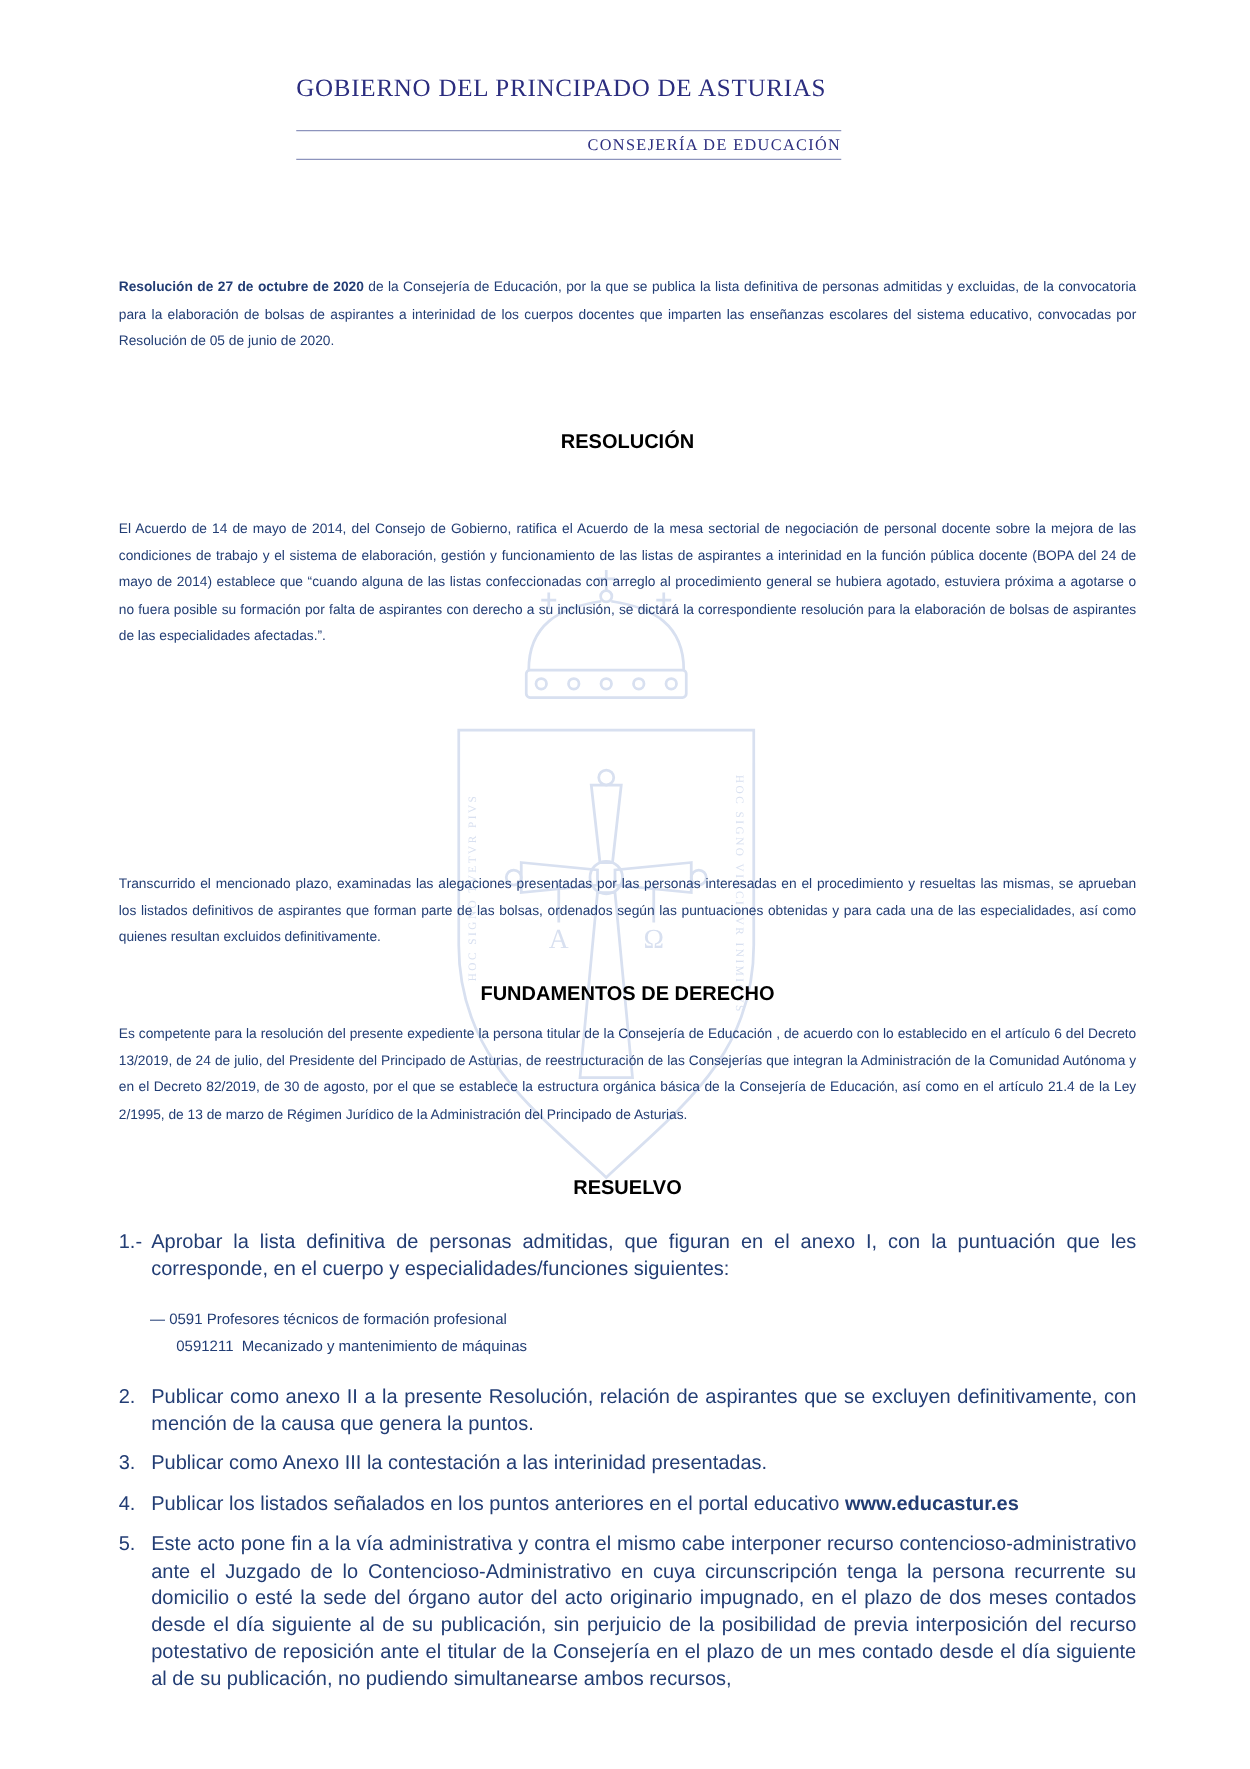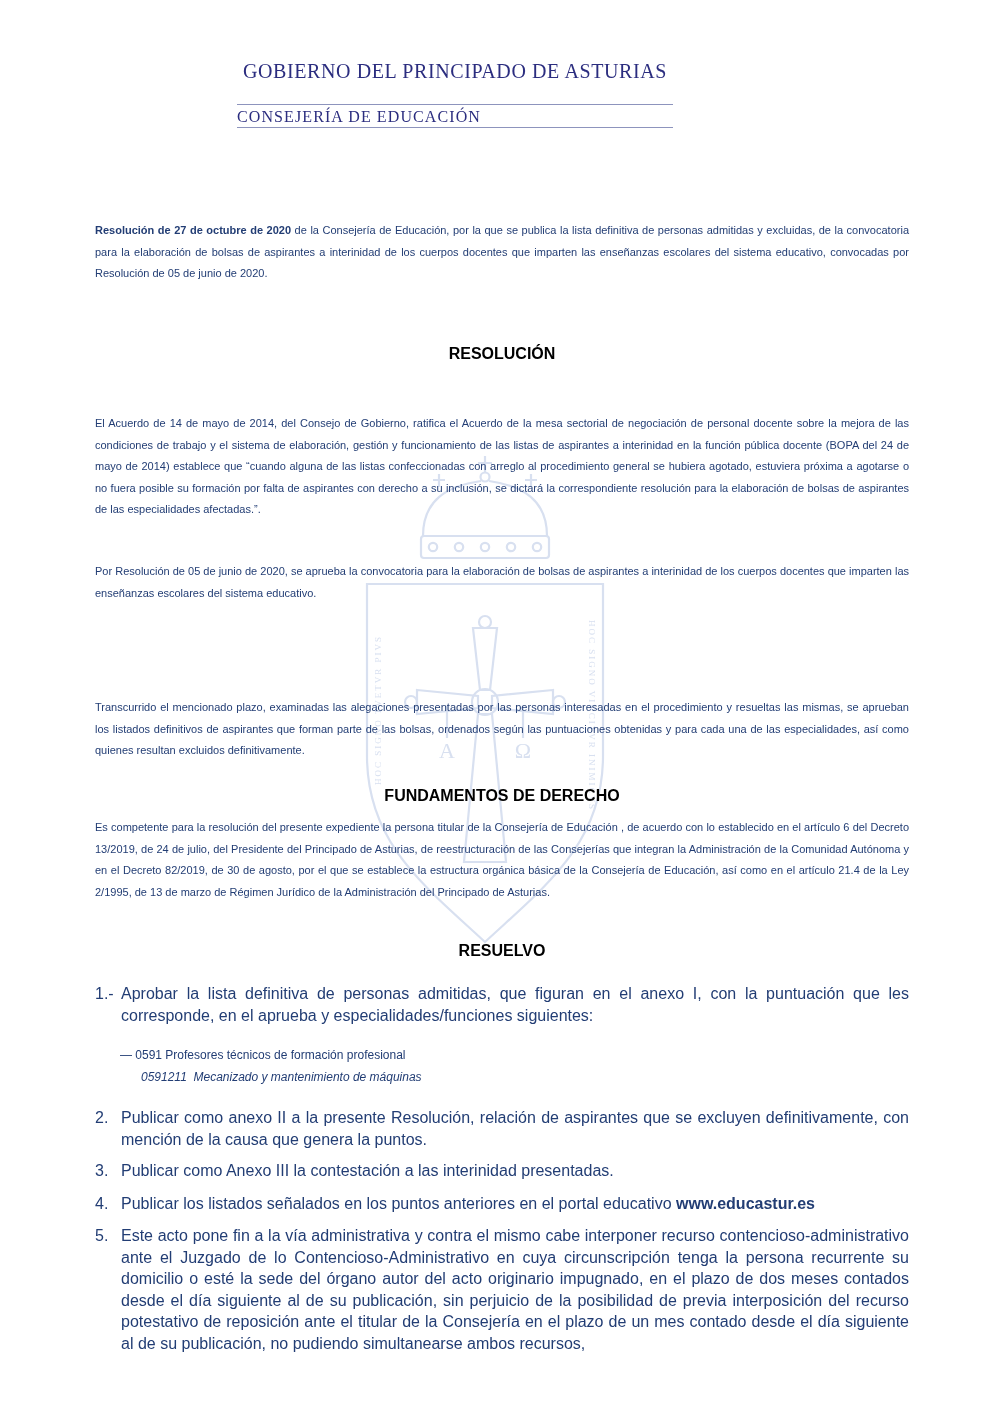--- a/index.html
+++ b/index.html
@@ -8,34 +8,33 @@
     width:1000px;
     height:1415px;
     background:#ffffff;
     overflow:hidden;
     font-family:"Liberation Sans", sans-serif;
     color:#223d74;
   }
   
   .gov-title{
     position:absolute; top:60px; left:237px; width:436px;
-    text-align:center;
     font-family:"Liberation Serif", serif;
     font-size:20px; letter-spacing:0.6px;
     color:#2b2d7f;
   }
   .hline{
     position:absolute; left:237px; width:436px; height:0;
     border-top:1.2px solid #8d94bd;
   }
   .dept-title{
     position:absolute; top:108px; left:237px; width:436px;
-    text-align:left;
+    text-align:right;
     font-family:"Liberation Serif", serif;
-    font-size:16px; letter-spacing:1.1px;
+    font-size:13px; letter-spacing:1.1px;
     color:#2b2d7f;
   }
   
   .watermark{
     position:absolute; top:450px; left:335px; width:300px; height:525px;
     z-index:0; pointer-events:none;
   }
   
   .para{
     position:absolute; left:95px; width:814px; z-index:1;
@@ -50,21 +49,21 @@
     position:absolute; left:95px; width:814px; z-index:1;
     display:flex; align-items:flex-start;
     font-size:16px; line-height:21.5px;
   }
   .num{flex:0 0 26px;}
   .itext{flex:1; text-align:justify;}
   .sublist{
     position:absolute; left:120px; width:700px; z-index:1;
     font-size:12px; line-height:22px;
   }
-  .sub2{padding-left:21px; white-space:pre-wrap;font-style:italic;}
+  .sub2{padding-left:21px; white-space:pre-wrap;}
 </style>
 </head>
 <body>
 
 <div class="page">
 
   <svg class="watermark" viewBox="0 0 300 525" fill="none" stroke="#d8e0f0" stroke-width="2.2">
 
     <path d="M150,6 v16 M143,13 h14"></path>
     <path d="M88,86 C88,50 112,36 146,31"></path>
@@ -99,32 +98,31 @@
   <div class="gov-title">GOBIERNO DEL PRINCIPADO DE ASTURIAS</div>
   <div class="hline" style="top:104px"></div>
   <div class="dept-title">CONSEJERÍA DE EDUCACIÓN</div>
   <div class="hline" style="top:127px"></div>
 
   <div class="para" style="top:220px"><span class="b">Resolución de 27 de octubre de 2020</span><span> de la Consejería de Educación, por la que se publica la lista definitiva de personas admitidas y excluidas, de la convocatoria para la elaboración de bolsas de aspirantes a interinidad de los cuerpos docentes que imparten las enseñanzas escolares del sistema educativo, convocadas por Resolución de 05 de junio de 2020.</span></div>
 
   <div class="heading" style="top:345px">RESOLUCIÓN</div>
 
   <div class="para" style="top:413px">El Acuerdo de 14 de mayo de 2014, del Consejo de Gobierno, ratifica el Acuerdo de la mesa sectorial de negociación de personal docente sobre la mejora de las condiciones de trabajo y el sistema de elaboración, gestión y funcionamiento de las listas de aspirantes a interinidad en la función pública docente (BOPA del 24 de mayo de 2014) establece que “cuando alguna de las listas confeccionadas con arreglo al procedimiento general se hubiera agotado, estuviera próxima a agotarse o no fuera posible su formación por falta de aspirantes con derecho a su inclusión, se dictará la correspondiente resolución para la elaboración de bolsas de aspirantes de las especialidades afectadas.”.</div>
-  <div class="para" style="top:561px">Por Resolución de 05 de junio de 2020, se aprueba la convocatoria para la elaboración de bolsas de aspirantes a interinidad de los cuerpos docentes que imparten las enseñanzas escolares del sistema educativo.</div>
   <div class="para" style="top:697px">Transcurrido el mencionado plazo, examinadas las alegaciones presentadas por las personas interesadas en el procedimiento y resueltas las mismas, se aprueban los listados definitivos de aspirantes que forman parte de las bolsas, ordenados según las puntuaciones obtenidas y para cada una de las especialidades, así como quienes resultan excluidos definitivamente.</div>
 
   <div class="heading" style="top:787px">FUNDAMENTOS DE DERECHO</div>
 
   <div class="para" style="top:817px">Es competente para la resolución del presente expediente la persona titular de la Consejería de Educación , de acuerdo con lo establecido en el artículo 6 del Decreto 13/2019, de 24 de julio, del Presidente del Principado de Asturias, de reestructuración de las Consejerías que integran la Administración de la Comunidad Autónoma y en el Decreto 82/2019, de 30 de agosto, por el que se establece la estructura orgánica básica de la Consejería de Educación, así como en el artículo 21.4 de la Ley 2/1995, de 13 de marzo de Régimen Jurídico de la Administración del Principado de Asturias.</div>
 
   <div class="heading" style="top:942px">RESUELVO</div>
 
   <div class="item" style="top:983px">
     <span class="num">1.-</span>
-    <div class="itext">Aprobar la lista definitiva de personas admitidas, que figuran en el anexo I, con la puntuación que les corresponde, en el aprueba y especialidades/funciones siguientes:</div>
+    <div class="itext">Aprobar la lista definitiva de personas admitidas, que figuran en el anexo I, con la puntuación que les corresponde, en el cuerpo y especialidades/funciones siguientes:</div>
   </div>
 
   <div class="sublist" style="top:1044px">
     <div>— 0591 Profesores técnicos de formación profesional</div>
     <div class="sub2">0591211  Mecanizado y mantenimiento de máquinas</div>
   </div>
 
   <div class="item" style="top:1107px">
     <span class="num">2.</span>
     <div class="itext">Publicar como anexo II a la presente Resolución, relación de aspirantes que se excluyen definitivamente, con mención de la causa que genera la puntos.</div>

